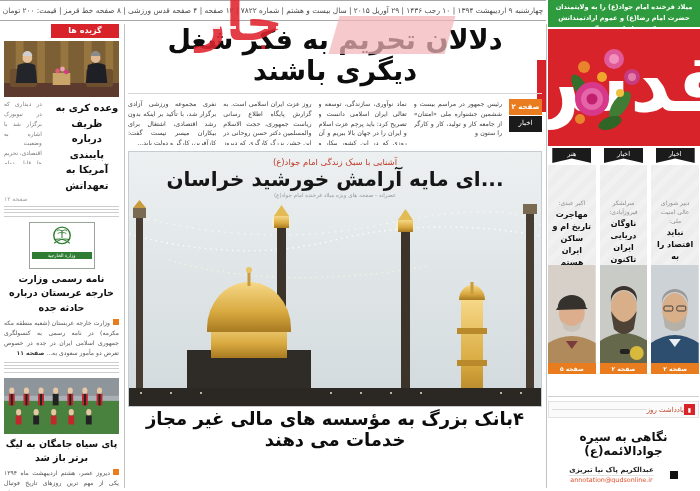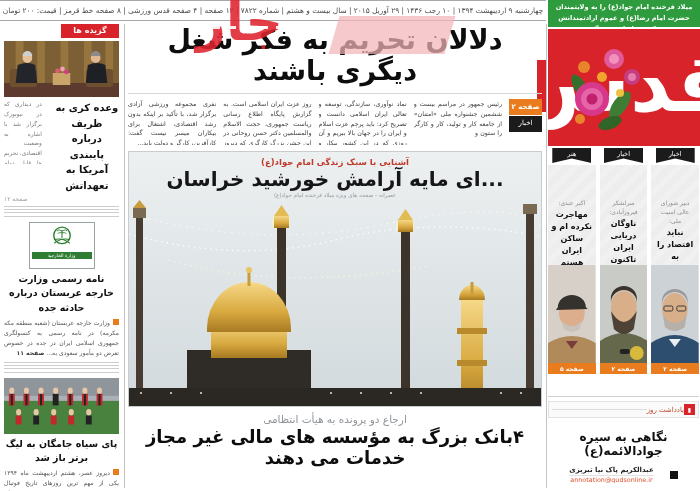--- a/index.html
+++ b/index.html
@@ -65,32 +65,32 @@
   }
   .lead .badge { width:33px; flex:none; }
   .badge-page { background:#e87c1e; color:#fff; text-align:center; font-size:7px; padding:2.5px 0; font-weight:bold; }
   .badge-sec  { background:#1b1b1b; color:#fff; text-align:center; font-size:7px; padding:2.5px 0; margin-top:1px; }
   .lead .col { flex:1; overflow:hidden; max-height:46px; }
   
   .photo-frame {
     margin-top:6px; height:256px; border:1px solid #c6ccd0; position:relative; overflow:hidden;
     background:linear-gradient(180deg,#edf0f1 0%,#e0e6e8 45%,#d2d9dc 100%);
   }
-  .pf-kicker { color:#c03a2b; font-size:8.5px; font-weight:bold; text-align:center; margin-top:5px; position:relative; z-index:2; }
+  .pf-kicker { color:#c03a2b; font-size:8.5px; font-weight:normal; text-align:center; margin-top:5px; position:relative; z-index:2; }
   .pf-title  { font-size:20px; font-weight:900; color:#161616; text-align:center; position:relative; z-index:2; }
   .pf-sub    { font-size:5.6px; color:#979da1; text-align:center; position:relative; z-index:2; margin-top:1px; }
   svg.shrine { position:absolute; left:0; bottom:0; width:100%; height:206px; z-index:1; }
   
   .bank-kicker { margin-top:6px; color:#8f9499; font-size:10.5px; text-align:center; }
   .bank-headline { font-size:18px; font-weight:900; color:#0d0d0d; text-align:center; margin-top:1px; }
   
   .left-rail { position:absolute; top:24px; left:1px; width:121px; padding:0 3px; }
   .rail-tab {
     background:#d8232a; color:#fff; font-size:8px; font-weight:bold; text-align:center;
-    width:58px; padding:2px 0 3px; margin-bottom:3px;
+    width:68px; padding:2px 0 3px; margin-bottom:3px;
   }
   .lr-photo svg { width:100%; height:56px; display:block; }
   .item1-body { display:flex; gap:13px; margin-top:3px; }
   .item1-title { flex:1.7; font-size:10px; font-weight:800; text-align:center; color:#101010; line-height:1.55; }
   .item1-snippet { flex:1; font-size:5.8px; color:#7b7b7b; text-align:justify; line-height:1.7; overflow:hidden; max-height:64px; }
   .item-page { font-size:6px; color:#9a9a9a; text-align:left; margin-top:2px; }
   .sep {
     height:12px; margin:4px 0;
     background-image:repeating-linear-gradient(to bottom,#cdcdcd 0,#cdcdcd 1px,transparent 1px,transparent 3.2px);
   }
@@ -245,21 +245,20 @@
           <circle cx="202" cy="193" r="1"></circle>
             <circle cx="232" cy="193" r="1"></circle>
             <circle cx="262" cy="193" r="1"></circle>
           <circle cx="292" cy="193" r="1"></circle>
             <circle cx="372" cy="193" r="1"></circle>
             <circle cx="392" cy="193" r="1"></circle>
         </g>
       </svg>
     </div>
 
-    <div class="bank-kicker">ارجاع دو پرونده به هیأت انتظامی</div>
     <div class="bank-headline">۴بانک بزرگ به مؤسسه های مالی غیر مجاز خدمات می دهند</div>
 
   </div>
 
   <div class="left-rail">
     <div class="rail-tab">گزیده ها</div>
 
     <div class="lr-photo">
       <svg viewBox="0 0 118 56" preserveAspectRatio="none">
         <rect width="118" height="56" fill="#7d5f35"></rect>
@@ -422,21 +421,21 @@
             <rect x="20" y="84" width="10" height="5" rx="2" fill="#222"></rect>
           </svg>
         </div>
         <div class="rr-page">صفحه ۲</div>
       </div>
 
       <div class="rr-col">
         <div class="rr-flag">هنر</div>
         <div class="rr-card">
           <div class="rr-attr">اکبر عبدی:</div>
-          <div class="rr-headline">مهاجرت نکرده ام و ساکن ایران هستم</div>
+          <div class="rr-headline">مهاجرت تاریخ ام و ساکن ایران هستم</div>
         </div>
         <div class="rr-photo">
           <svg viewBox="0 0 48 98" preserveAspectRatio="none">
             <rect width="48" height="98" fill="#d6d0c8"></rect>
             <path d="M0,78 Q24,64 48,78 L48,98 L0,98 Z" fill="#b08a5a"></path>
             <path d="M18,76 L24,84 L30,76 Z" fill="#7a3b3b"></path>
             <ellipse cx="24" cy="48" rx="13" ry="15" fill="#dcae8e"></ellipse>
             <path d="M10,42 a14,12 0 0 1 28,0 l2,2 l-32,1 z" fill="#35312d"></path>
             <path d="M14,56 q10,10 20,0 l-2,8 q-8,6 -16,0 z" fill="#c9c2b8"></path>
           </svg>

